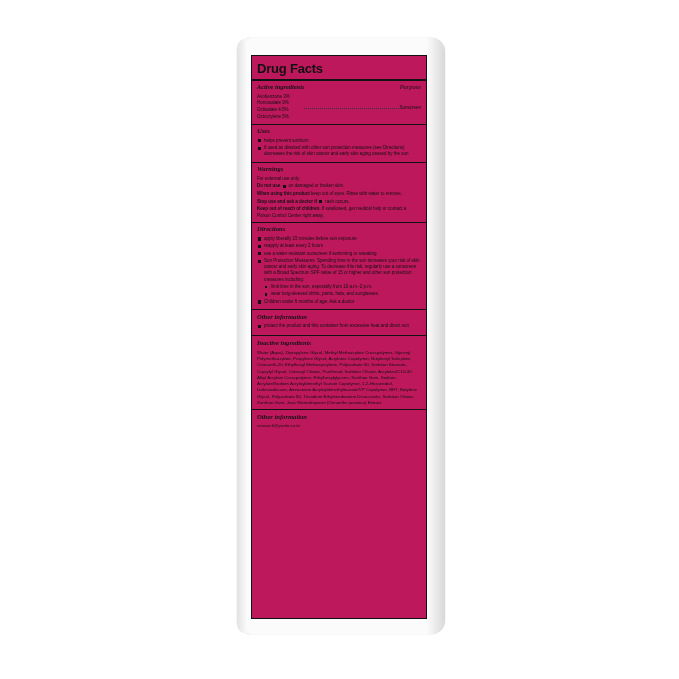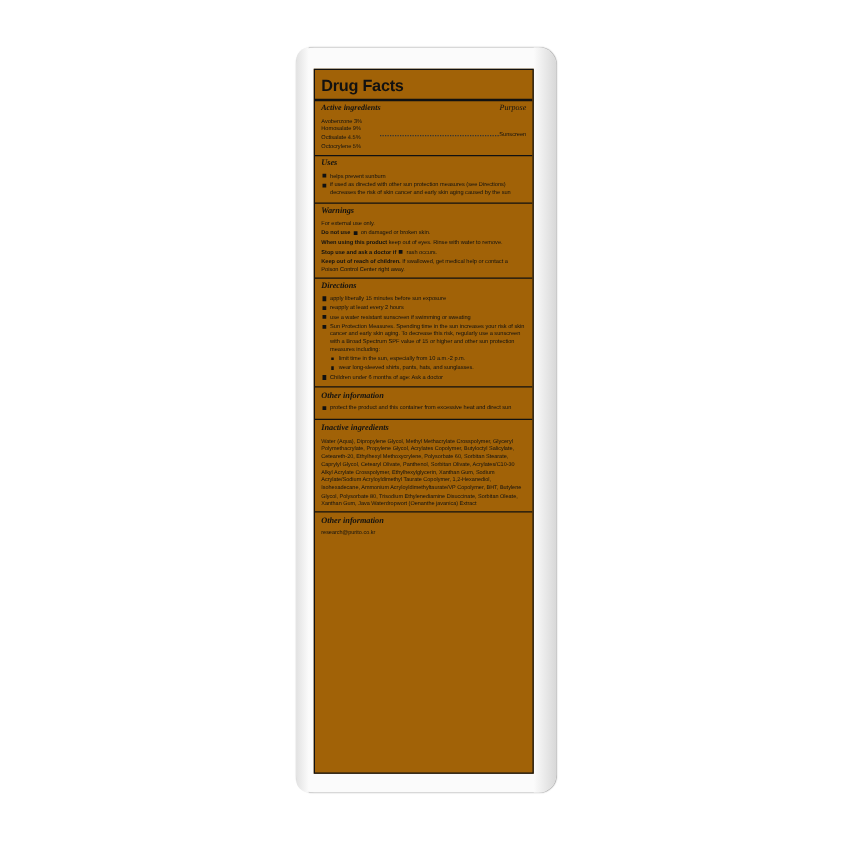--- a/index.html
+++ b/index.html
@@ -49,21 +49,21 @@
     background: linear-gradient(to left, #d8d8d8, #fbfbfb);
   }
 
   
   .panel {
     position: absolute;
     left: 251px;
     top: 55px;
     width: 176px;
     height: 564px;
-    background: #a16207;
+    background: #be185d;
     border: 1.6px solid #111111;
     box-sizing: border-box;
     color: #111111;
     font-size: 4.6px;
     line-height: 1.35;
     overflow: hidden;
   }
 
   .title {
     font-size: 13px;

